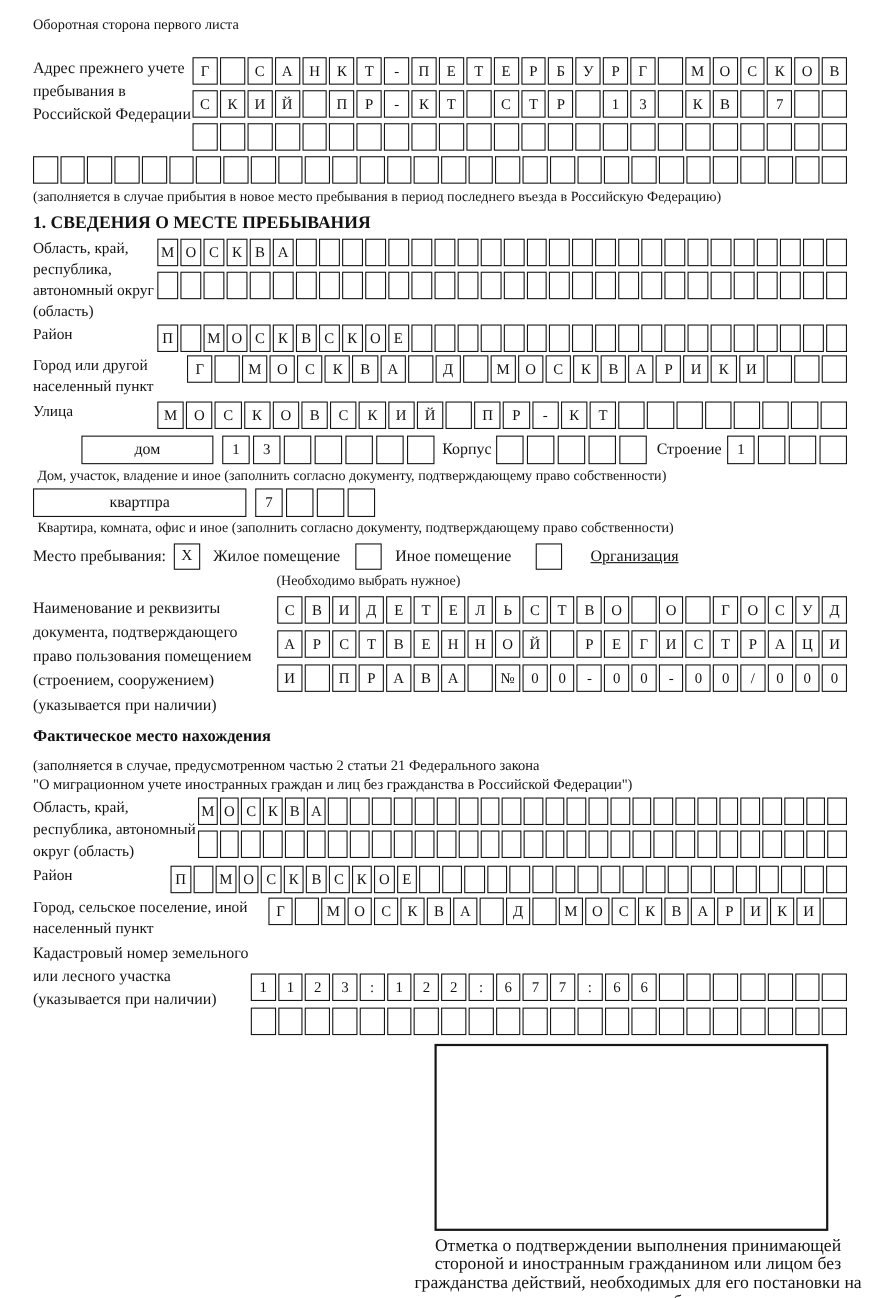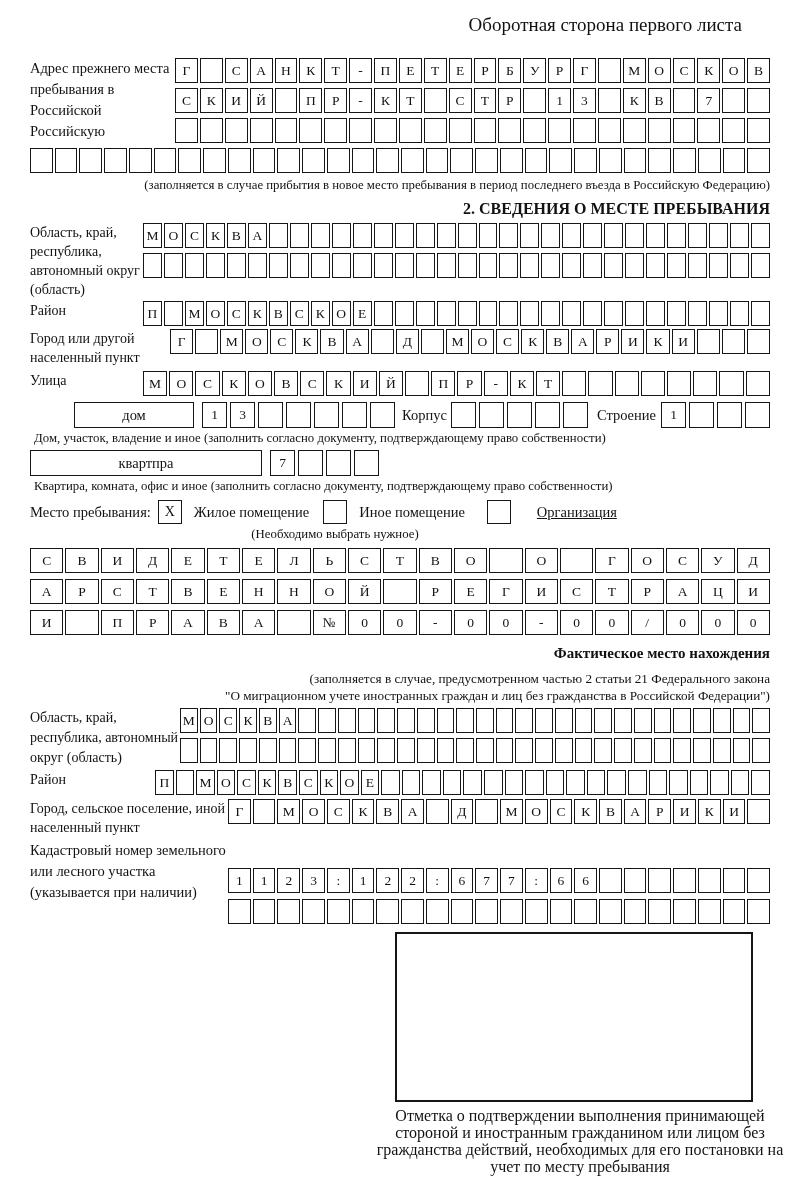--- a/index.html
+++ b/index.html
@@ -2,38 +2,38 @@
 <html><head>
 <meta charset="utf-8">
 <style>
   html,body{margin:0;padding:0;background:#fff;}
   #page{
     width:800px;height:1180px;box-sizing:border-box;
     padding:14px 30px 0 30px;overflow:hidden;position:relative;
     background:#fff;color:#121212;
     font-family:"Liberation Serif","DejaVu Serif",serif;
   }
-  .hdr{ text-align:right; font-size:19px; padding-right:28px;font-family:Liberation Serif, serif; }
+  .hdr{ font-size:13px; padding-right:28px;font-family:Liberation Serif, serif; }
   .row{ display:flex; align-items:flex-start; }
   .lbl{ font-size:14px; line-height:20px; flex:0 0 auto; }
   .cellcol{ flex:1 1 auto; display:flex; flex-direction:column; gap:5px; min-width:0;}
   .cells{ display:flex; gap:2px; flex:1 1 auto; min-width:0;}
   .cell{
     flex:1 1 0; height:23px; min-width:0;
     border:1.5px solid #161616; background:#fff;
     display:flex; align-items:center; justify-content:center;
     font-size:13.5px; line-height:1;
   }
   .fx .cell{ flex:0 0 23px; height:24px; }
   .fieldbox{
     border:1.5px solid #161616; height:26px; box-sizing:border-box;
     display:flex; align-items:center; justify-content:center; font-size:14.5px;
   }
   .cap{ font-size:12.8px; line-height:15px; }
-  .center{ text-align:right; }
+  .center{ text-align:left; }
   .bold{ font-weight:bold; }
   .sect-title{ font-size:16px; line-height:18px; }
   .inline-lbl{ font-size:14.5px; line-height:23px; white-space:nowrap; }
   .ckbox{
     flex:0 0 22px; height:22px; border:1.5px solid #161616;
     display:flex; align-items:center; justify-content:center; font-size:14px;
   }
   .bigbox{
     margin-left:365px; width:358px; height:170px; box-sizing:border-box;
     border:2px solid #161616; background:#fff;
@@ -41,21 +41,21 @@
   .markcap{ margin-left:340px; width:420px; font-size:16px; line-height:17px; text-align:center; }
 </style>
 </head>
 <body>
 
 <div id="page">
 
   <div class="hdr">Оборотная сторона первого листа</div>
 
   <div class="row" style="margin-top:22px;">
-    <div class="lbl" style="flex-basis:145px;line-height:21px;font-size:14.5px;">Адрес прежнего места пребывания в Российской Российскую</div>
+    <div class="lbl" style="flex-basis:145px;line-height:21px;font-size:14.5px;">Адрес прежнего учете пребывания в Российской Федерации</div>
     <div class="cellcol">
       <div class="cells">
           <span class="cell">Г</span>
           <span class="cell"></span>
           <span class="cell">С</span>
           <span class="cell">А</span>
           <span class="cell">Н</span>
           <span class="cell">К</span>
           <span class="cell">Т</span>
           <span class="cell">-</span>
@@ -157,21 +157,21 @@
       <span class="cell"></span>
       <span class="cell"></span>
       <span class="cell"></span>
       <span class="cell"></span>
       <span class="cell"></span>
       <span class="cell"></span>
       <span class="cell"></span>
     </div>
   <div class="cap center" style="margin-top:5px;">(заполняется в случае прибытия в новое место пребывания в период последнего въезда в Российскую Федерацию)</div>
 
-  <div class="center bold sect-title" style="margin-top:7px;">2. СВЕДЕНИЯ О МЕСТЕ ПРЕБЫВАНИЯ</div>
+  <div class="center bold sect-title" style="margin-top:7px;">1. СВЕДЕНИЯ О МЕСТЕ ПРЕБЫВАНИЯ</div>
 
   <div class="row" style="margin-top:5px;">
     <div class="lbl" style="flex-basis:113px;line-height:19px;">Область, край, республика, автономный округ (область)</div>
     <div class="cellcol">
       <div class="cells">
           <span class="cell">М</span>
           <span class="cell">О</span>
           <span class="cell">С</span>
           <span class="cell">К</span>
           <span class="cell">В</span>
@@ -355,21 +355,21 @@
     <div class="cells fx" style="flex:0 0 auto;margin-left:5px;gap:3px;">
         <span class="cell">1</span>
         <span class="cell"></span>
         <span class="cell"></span>
         <span class="cell"></span>
       </div>
   </div>
   <div class="cap" style="margin-top:3px;margin-left:4px;">Дом, участок, владение и иное (заполнить согласно документу, подтверждающему право собственности)</div>
 
   <div class="row" style="margin-top:4px;align-items:center;">
-    <div class="fieldbox" style="width:232px;">квартпра</div>
+    <div class="fieldbox" style="width:194px;">квартпра</div>
     <div class="cells fx" style="flex:0 0 auto;margin-left:8px;gap:3px;">
         <span class="cell">7</span>
         <span class="cell"></span>
         <span class="cell"></span>
         <span class="cell"></span>
       </div>
   </div>
   <div class="cap" style="margin-top:3px;margin-left:4px;">Квартира, комната, офис и иное (заполнить согласно документу, подтверждающему право собственности)</div>
 
   <div class="row" style="margin-top:6px;align-items:center;">
@@ -377,20 +377,21 @@
     <div class="ckbox" style="margin-left:7px;">X</div>
     <div class="inline-lbl" style="margin-left:12px;">Жилое помещение</div>
     <div class="ckbox" style="margin-left:14px;"></div>
     <div class="inline-lbl" style="margin-left:12px;">Иное помещение</div>
     <div class="ckbox" style="margin-left:22px;"></div>
     <div class="inline-lbl" style="margin-left:26px;text-decoration:underline;">Организация</div>
   </div>
   <div class="cap" style="margin-top:3px;width:610px;text-align:center;">(Необходимо выбрать нужное)</div>
 
   <div class="row" style="margin-top:6px;">
+    <div class="lbl" style="flex-basis:222px;line-height:22px;font-size:14.5px;">Наименование и реквизиты документа, подтверждающего право пользования помещением (строением, сооружением) (указывается при наличии)</div>
     <div class="cellcol" style="gap:6px;">
       <div class="cells">
           <span class="cell">С</span>
           <span class="cell">В</span>
           <span class="cell">И</span>
           <span class="cell">Д</span>
           <span class="cell">Е</span>
           <span class="cell">Т</span>
           <span class="cell">Е</span>
           <span class="cell">Л</span>
@@ -560,21 +561,21 @@
         <span class="cell"></span>
         <span class="cell"></span>
         <span class="cell"></span>
         <span class="cell"></span>
         <span class="cell"></span>
         <span class="cell"></span>
         <span class="cell"></span>
       </div>
   </div>
 
-  <div class="row" style="margin-top:4px;">
+  <div class="row" style="margin-top:4px;gap:16px;">
     <div class="lbl" style="flex-basis:198px;line-height:19px;">Город, сельское поселение, иной населенный пункт</div>
     <div class="cells">
         <span class="cell">Г</span>
         <span class="cell"></span>
         <span class="cell">М</span>
         <span class="cell">О</span>
         <span class="cell">С</span>
         <span class="cell">К</span>
         <span class="cell">В</span>
         <span class="cell">А</span>

